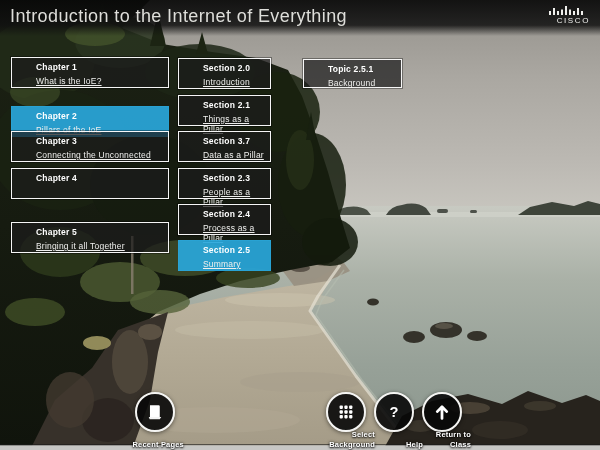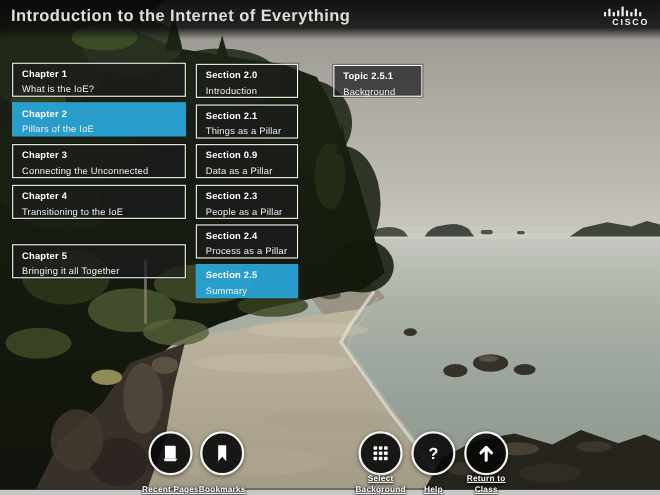--- a/index.html
+++ b/index.html
@@ -9,59 +9,58 @@
     background:#9a978f;
   }
   
   .bg{position:absolute;inset:0;z-index:0;}
   
   .header{
     position:absolute;top:0;left:0;right:0;height:36px;z-index:5;
     background:linear-gradient(180deg, rgba(8,8,8,.92) 0%, rgba(16,16,16,.86) 70%, rgba(20,20,20,0) 100%);
     display:flex;align-items:flex-start;padding:6px 10px 0 10px;box-sizing:border-box;
   }
-  .page-title{color:#dededa;font-size:15px;font-weight:700;letter-spacing:.4px;}
+  .page-title{color:#dededa;font-size:18px;font-weight:400;letter-spacing:.4px;}
   .brand{margin-left:auto;display:flex;flex-direction:column;align-items:center;margin-top:-1px;}
-  .brand-text{color:#f0f0ee;font-size:8px;font-weight:bold;letter-spacing:1.6px;text-transform:uppercase;margin-top:1px;margin-left:12px;}
+  .brand-text{color:#f0f0ee;font-size:8px;font-weight:normal;letter-spacing:1.6px;text-transform:uppercase;margin-top:1px;margin-left:12px;}
   
   .tile{
     position:absolute;z-index:4;box-sizing:border-box;
     background:rgba(28,28,28,.72);
     border:1px solid rgba(255,255,255,.96);
     box-shadow:0 0 0 1px rgba(0,0,0,.35);
-    color:#fff;padding:4px 6px 0 8px;cursor:pointer;
+    color:#fff;padding:4px 6px 0 24px;cursor:pointer;
   }
   .tile .lbl{font-size:8.5px;font-weight:bold;letter-spacing:.2px;}
-  .tile .ttl{font-size:8.5px;font-weight:400;color:#efefed;margin-top:4px;letter-spacing:.2px;}
+  .tile .ttl{font-size:8.5px;font-weight:400;color:#efefed;margin-top:4px;letter-spacing:.2px;text-decoration:underline;}
   .tile.active{
     background:rgba(41,167,219,.92);
     border:1px solid rgba(41,167,219,.5);
     box-shadow:none;
   }
   .col-chapters .tile{left:11px;width:158px;height:31px;}
   .col-sections .tile{left:178px;width:93px;height:31px;}
-  .col-topics .tile{left:303px;width:81px;height:29px;}
+  .col-topics .tile{left:303px;width:99px;height:29px;}
   
   .toolbar{position:absolute;inset:0;z-index:6;pointer-events:none;}
   .tool-btn{position:absolute;top:392px;width:56px;height:57px;pointer-events:auto;cursor:pointer;}
   .tool-circle{
     position:absolute;top:0;left:50%;transform:translateX(-50%);
     width:40px;height:40px;border-radius:50%;
     background:rgba(8,8,8,.9);
     border:2.5px solid #f4f4f2;
     box-sizing:border-box;
     display:flex;align-items:center;justify-content:center;
     box-shadow:0 1px 4px rgba(0,0,0,.5);
   }
   .tool-label{
     position:absolute;bottom:0;left:50%;transform:translateX(-50%);
     width:58px;color:#fff;font-size:7.5px;font-weight:bold;line-height:1.25;
-    text-align:center;letter-spacing:.2px;
+    text-align:right;letter-spacing:.2px;
     text-shadow:0 1px 2px rgba(0,0,0,.95), 0 0 3px rgba(0,0,0,.8);
-    text-decoration:underline;
   }
 </style>
 </head>
 <body>
 
 <div class="bg">
 <svg width="600" height="450" viewBox="0 0 600 450" preserveAspectRatio="none" aria-hidden="true">
   <defs>
     <linearGradient id="sky" x1="0" y1="0" x2="0" y2="1">
       <stop offset="0" stop-color="#94918b"></stop>
@@ -184,49 +183,48 @@
     </svg>
     <span class="brand-text">CISCO</span>
   </div>
 </div>
 
 <div class="col-chapters">
   <div class="tile" style="top:57px">
     <div class="lbl">Chapter 1</div>
     <div class="ttl">What is the IoE?</div>
   </div>
-  <div class="tile active" style="top:93px">
+  <div class="tile active" style="top:106px">
     <div class="lbl">Chapter 2</div>
     <div class="ttl">Pillars of the IoE</div>
   </div>
   <div class="tile" style="top:131px">
     <div class="lbl">Chapter 3</div>
     <div class="ttl">Connecting the Unconnected</div>
   </div>
   <div class="tile" style="top:168px">
     <div class="lbl">Chapter 4</div>
-    <div class="ttl">Transitioning to the IoE</div>
   </div>
   <div class="tile" style="top:222px">
     <div class="lbl">Chapter 5</div>
     <div class="ttl">Bringing it all Together</div>
   </div>
 </div>
 
 <div class="col-sections">
   <div class="tile" style="top:58px">
     <div class="lbl">Section 2.0</div>
     <div class="ttl">Introduction</div>
   </div>
   <div class="tile" style="top:95px">
     <div class="lbl">Section 2.1</div>
     <div class="ttl">Things as a Pillar</div>
   </div>
   <div class="tile" style="top:131px">
-    <div class="lbl">Section 0.9</div>
+    <div class="lbl">Section 3.7</div>
     <div class="ttl">Data as a Pillar</div>
   </div>
   <div class="tile" style="top:168px">
     <div class="lbl">Section 2.3</div>
     <div class="ttl">People as a Pillar</div>
   </div>
   <div class="tile" style="top:204px">
     <div class="lbl">Section 2.4</div>
     <div class="ttl">Process as a Pillar</div>
   </div>
@@ -248,28 +246,20 @@
   <div class="tool-btn" style="left:127px">
     <div class="tool-circle">
       <svg width="22" height="22" viewBox="0 0 24 24">
         <path d="M6.5 4.5 h9.5 a1.2 1.2 0 0 1 1.2 1.2 V17.5 H6.5 Z" fill="#ffffff"></path>
         <path d="M5.2 17.5 H18.8 L17.2 20 H6.2 Z" fill="#ffffff" opacity="0.95"></path>
       </svg>
     </div>
     <div class="tool-label">Recent Pages</div>
   </div>
 
-  <div class="tool-btn" style="left:174px">
-    <div class="tool-circle">
-      <svg width="22" height="22" viewBox="0 0 24 24">
-        <path d="M8 4 h8 v16 l-4 -4.6 -4 4.6 Z" fill="#ffffff"></path>
-      </svg>
-    </div>
-    <div class="tool-label">Bookmarks</div>
-  </div>
 
 
 
   <div class="tool-btn" style="left:318px">
     <div class="tool-circle">
       <svg width="22" height="22" viewBox="0 0 24 24">
         <g fill="#ffffff">
           <rect x="5" y="5" width="3.6" height="3.6" rx="0.9"></rect>
             <rect x="10.2" y="5" width="3.6" height="3.6" rx="0.9"></rect>
             <rect x="15.4" y="5" width="3.6" height="3.6" rx="0.9"></rect>

